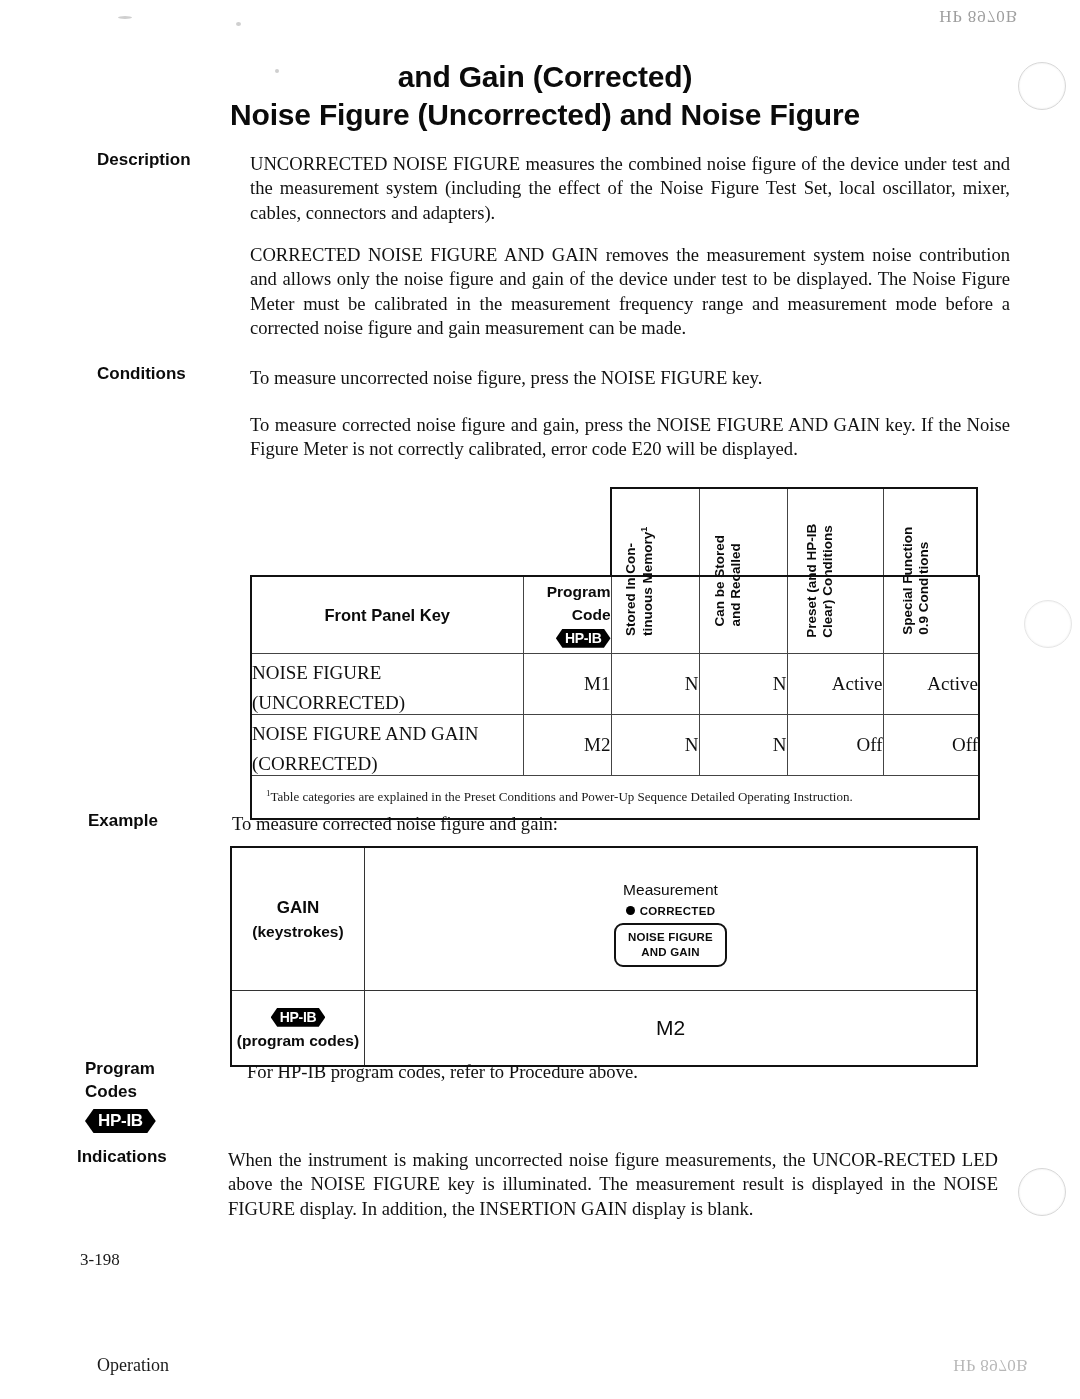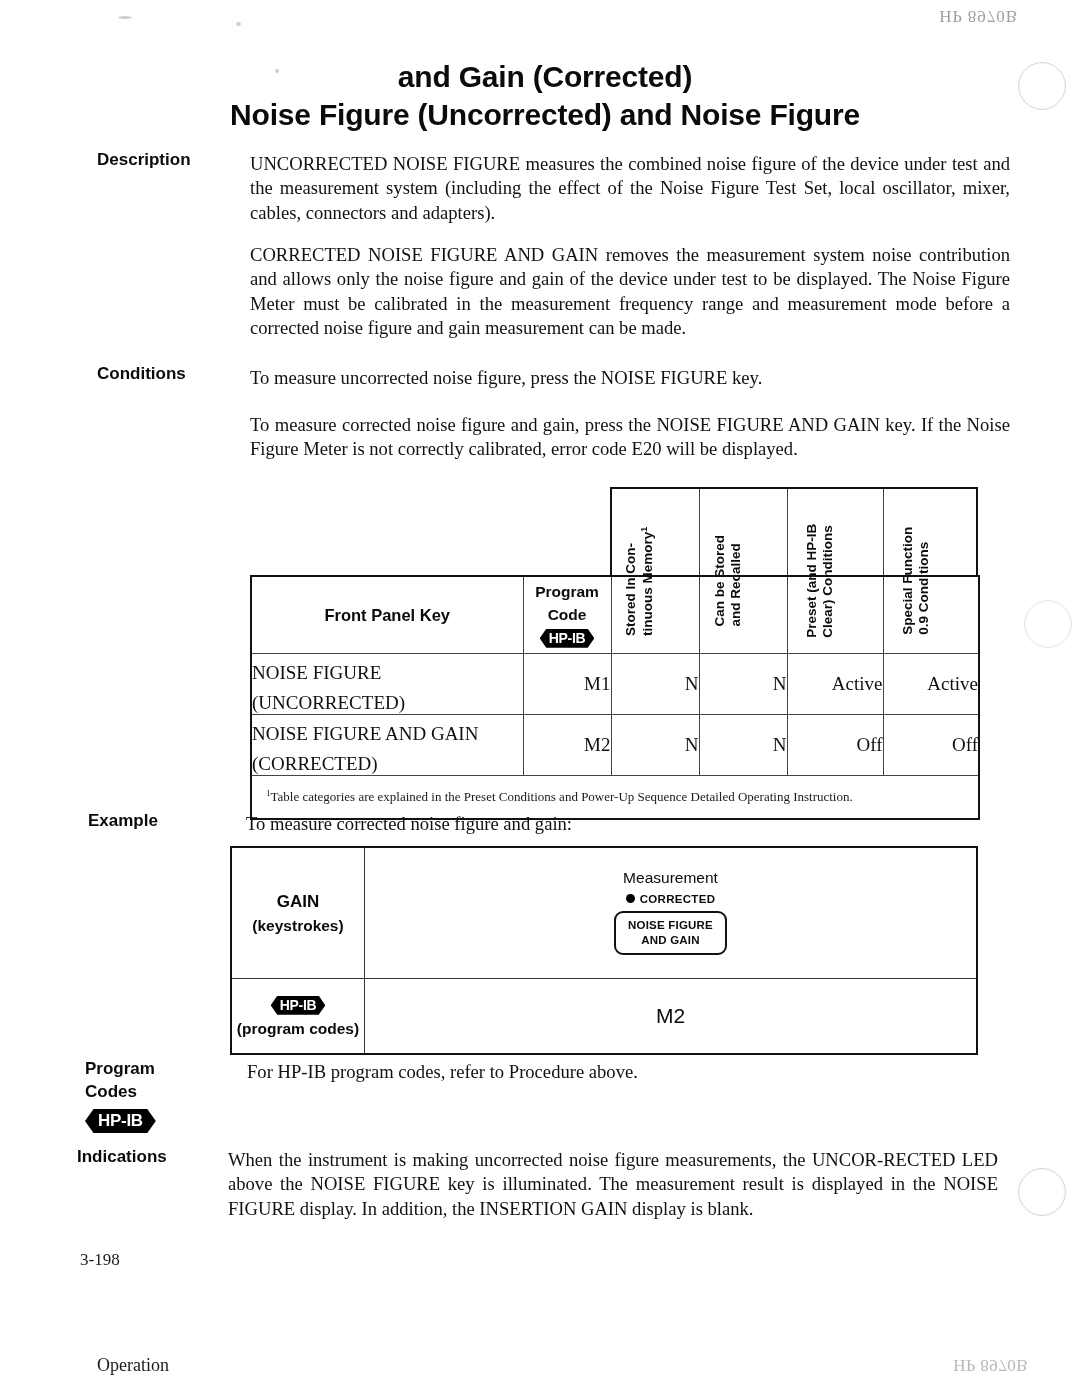--- a/index.html
+++ b/index.html
@@ -180,21 +180,21 @@
 
   .hdr-band td { height: 76px; border-top: 2px solid #111; }
   .hdr-fp {
     font-family: "Liberation Sans", sans-serif;
     font-weight: bold;
     font-size: 16.5px;
     text-align: center;
     color: #0b0b0b;
   }
   .hdr-pc {
-    text-align: center;
+    text-align: right;
     font-family: "Liberation Sans", sans-serif;
     font-weight: bold;
     font-size: 15.5px;
     line-height: 1.45;
     color: #0b0b0b;
   }
   .blank-top { border-top: none !important; border-right: none !important; }
 
   .body-row td { height: 38px; }
   .cell-key {
@@ -254,21 +254,21 @@
     line-height: 1.5;
     color: #0b0b0b;
     padding: 6px 2px;
   }
   .ex-left .small {
     font-size: 15.5px;
   }
   .ex-right {
     height: 112px;
     text-align: center;
-    padding: 8px 0 10px 0;
+    padding: 20px 0 10px 0;
   }
   .ex-right2 {
     height: 72px;
     text-align: center;
     font-family: "Liberation Sans", sans-serif;
     font-size: 21px;
     color: #0b0b0b;
   }
   .meas-label {
     font-family: "Liberation Sans", sans-serif;
@@ -428,21 +428,21 @@
       </tr>
 
       <tr class="foot-row">
         <td colspan="6"><sup>1</sup><span>Table categories are explained in the Preset Conditions and Power-Up Sequence Detailed Operating Instruction.</span></td>
       </tr>
     </tbody>
       </table>
   </div>
 
   <div class="sec-label" style="top:810px;left:88px;">Example</div>
-  <div class="body-text nojust" style="top:812px;left:232px;margin-left:14px;">To measure corrected noise figure and gain:</div>
+  <div class="body-text nojust" style="top:812px;left:232px;">To measure corrected noise figure and gain:</div>
 
   <table class="ex-table">
     <tbody>
         <tr>
       <td class="ex-left">
         <div>GAIN</div>
         <div class="small">(keystrokes)</div>
       </td>
       <td class="ex-right">
         <div class="meas-label">Measurement</div>

